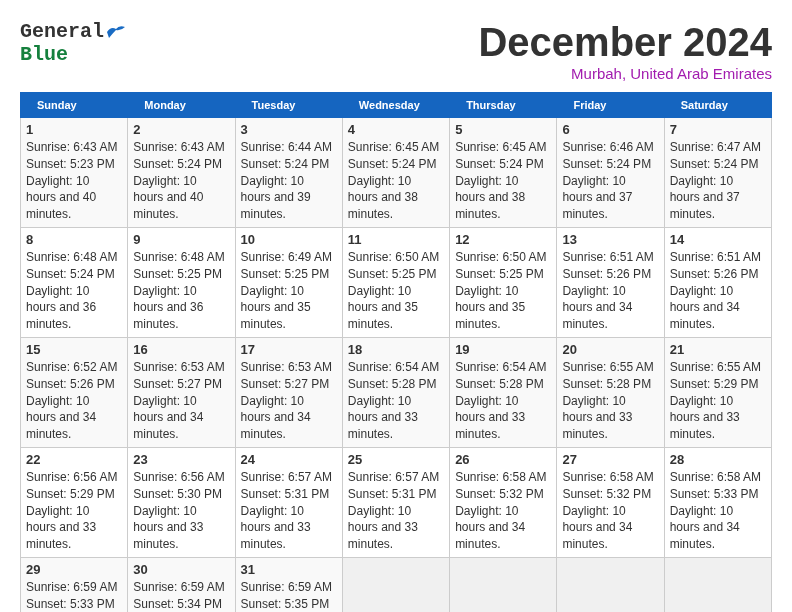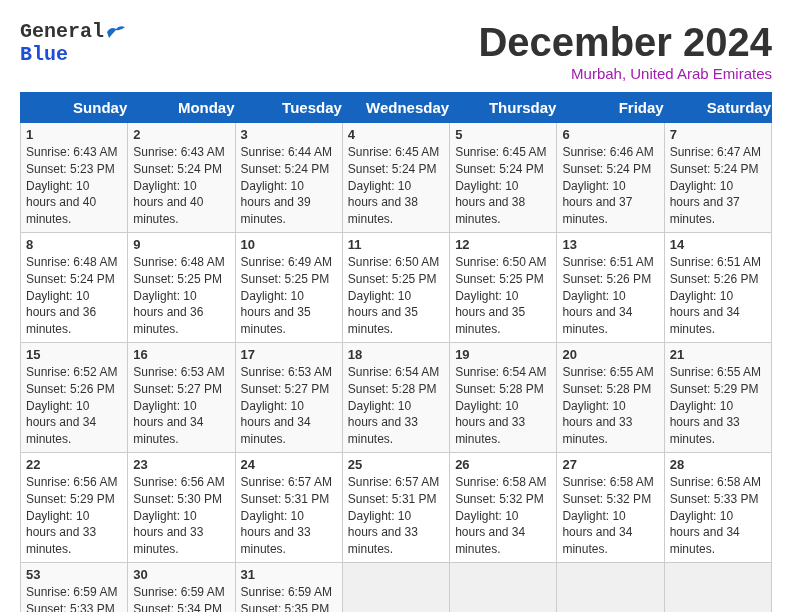--- a/index.html
+++ b/index.html
@@ -34,23 +34,23 @@
       color: #a21caf;
     }
     table {
       width: 100%;
       border-collapse: collapse;
       font-size: 11px;
     }
     thead tr th {
       background-color: #1565C0;
       color: white;
-      padding: 6px 0;
-      text-align: right;
-      font-size: 15px;
+      padding: 6px 16px;
+      text-align: left;
+      font-size: 11px;
       font-weight: bold;
       border: 1px solid #1565C0;
     }
     tbody tr td {
       border: 1px solid #ccc;
       padding: 4px 5px;
       vertical-align: top;
       width: 14.28%;
       min-height: 80px;
       background: #fff;
@@ -92,21 +92,21 @@
 </head>
 <body>
 
 <div class="header">
   <div class="logo">
     <div class="logo-wrap">
       <span class="logo-name">
         <span class="general">General</span><svg width="22" height="16" viewBox="0 0 22 16" style="display:inline-block;vertical-align:middle;margin:0 1px">
             <path d="M2 8 Q6 2 11 5 Q14 1 20 3 Q16 7 11 6 Q8 9 4 14Z" fill="#1a6cc4"></path>
           </svg><br>
-        <span class="blue" style="color:#1d4ed8;font-weight:bold;">Blue</span>
+        <span class="blue" style="color:#15803d;font-weight:bold;">Blue</span>
       </span>
     </div>
   </div>
   <div class="title-block">
     <div class="month-title">December 2024</div>
     <div class="subtitle">Murbah, United Arab Emirates</div>
   </div>
 </div>
 
 <table>
@@ -152,21 +152,21 @@
       <tr>
         <td><span class="day-num">22</span><span class="day-info">Sunrise: 6:56 AM<br>Sunset: 5:29 PM<br>Daylight: 10 hours and 33 minutes.</span></td>
         <td><span class="day-num">23</span><span class="day-info">Sunrise: 6:56 AM<br>Sunset: 5:30 PM<br>Daylight: 10 hours and 33 minutes.</span></td>
         <td><span class="day-num">24</span><span class="day-info">Sunrise: 6:57 AM<br>Sunset: 5:31 PM<br>Daylight: 10 hours and 33 minutes.</span></td>
         <td><span class="day-num">25</span><span class="day-info">Sunrise: 6:57 AM<br>Sunset: 5:31 PM<br>Daylight: 10 hours and 33 minutes.</span></td>
         <td><span class="day-num">26</span><span class="day-info">Sunrise: 6:58 AM<br>Sunset: 5:32 PM<br>Daylight: 10 hours and 34 minutes.</span></td>
         <td><span class="day-num">27</span><span class="day-info">Sunrise: 6:58 AM<br>Sunset: 5:32 PM<br>Daylight: 10 hours and 34 minutes.</span></td>
         <td><span class="day-num">28</span><span class="day-info">Sunrise: 6:58 AM<br>Sunset: 5:33 PM<br>Daylight: 10 hours and 34 minutes.</span></td>
       </tr>
       <tr>
-        <td><span class="day-num">53</span><span class="day-info">Sunrise: 6:59 AM<br>Sunset: 5:33 PM<br>Daylight: 10 hours and 34 minutes.</span></td>
+        <td><span class="day-num">29</span><span class="day-info">Sunrise: 6:59 AM<br>Sunset: 5:33 PM<br>Daylight: 10 hours and 34 minutes.</span></td>
         <td><span class="day-num">30</span><span class="day-info">Sunrise: 6:59 AM<br>Sunset: 5:34 PM<br>Daylight: 10 hours and 34 minutes.</span></td>
         <td><span class="day-num">31</span><span class="day-info">Sunrise: 6:59 AM<br>Sunset: 5:35 PM<br>Daylight: 10 hours and 35 minutes.</span></td>
         <td class="empty-cell"></td>
         <td class="empty-cell"></td>
         <td class="empty-cell"></td>
         <td class="empty-cell"></td>
       </tr>
     </tbody>
 </table>
 

